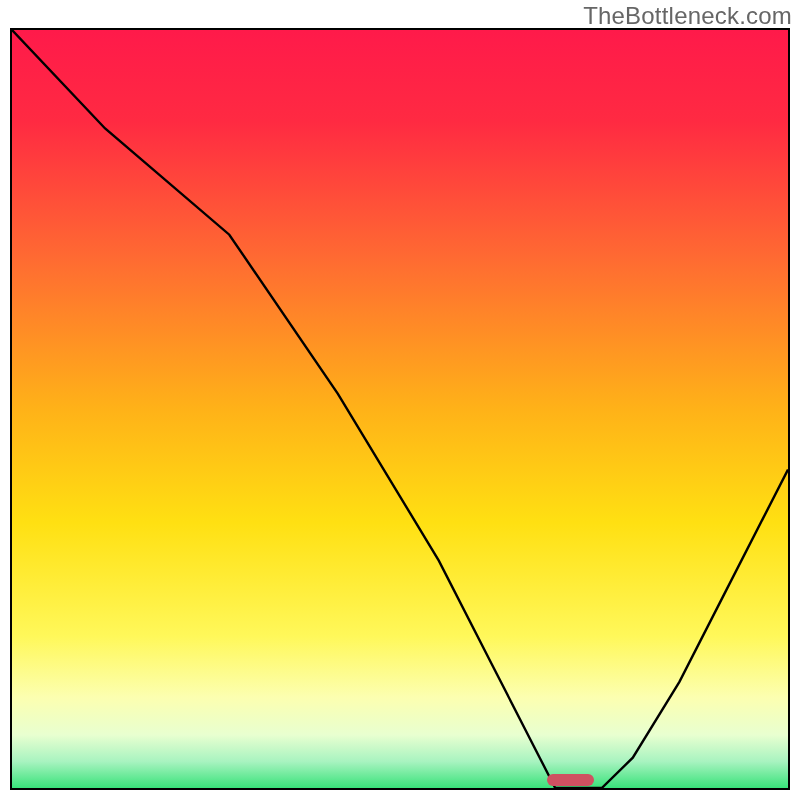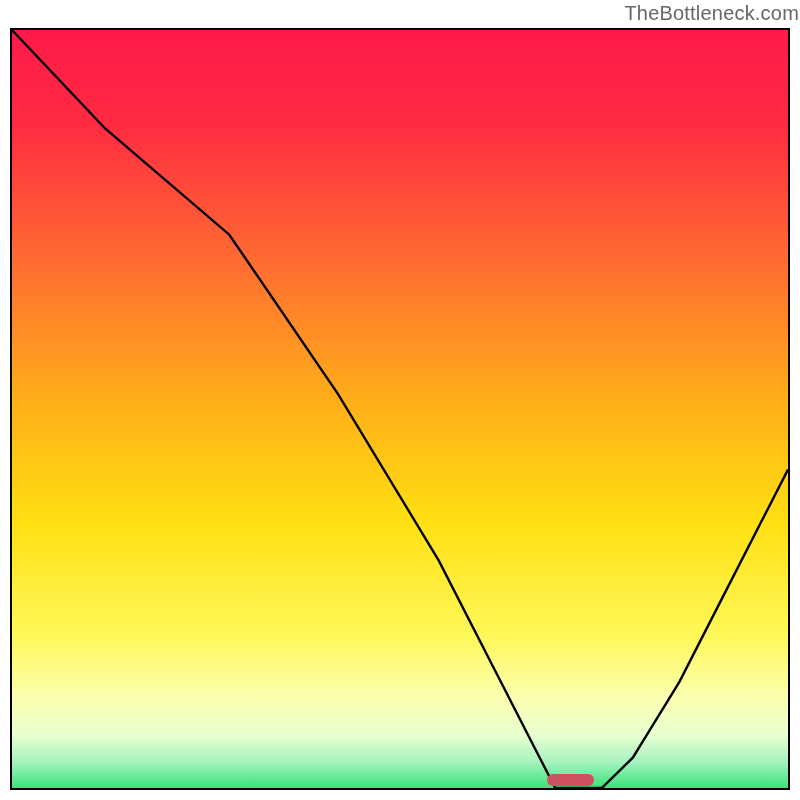--- a/index.html
+++ b/index.html
@@ -11,23 +11,23 @@
     font-family: Arial, Helvetica, sans-serif;
   }
   .container {
     position: relative;
     width: 800px;
     height: 800px;
   }
   .watermark {
     position: absolute;
     top: 2px;
-    right: 1px;
+    right: 8px;
     color: #666666;
-    font-size: 20px;
+    font-size: 24px;
     font-weight: 500;
     z-index: 20;
     letter-spacing: 0.2px;
   }
   .chart-frame {
     position: absolute;
     left: 10px;
     top: 28px;
     width: 780px;
     height: 762px;

